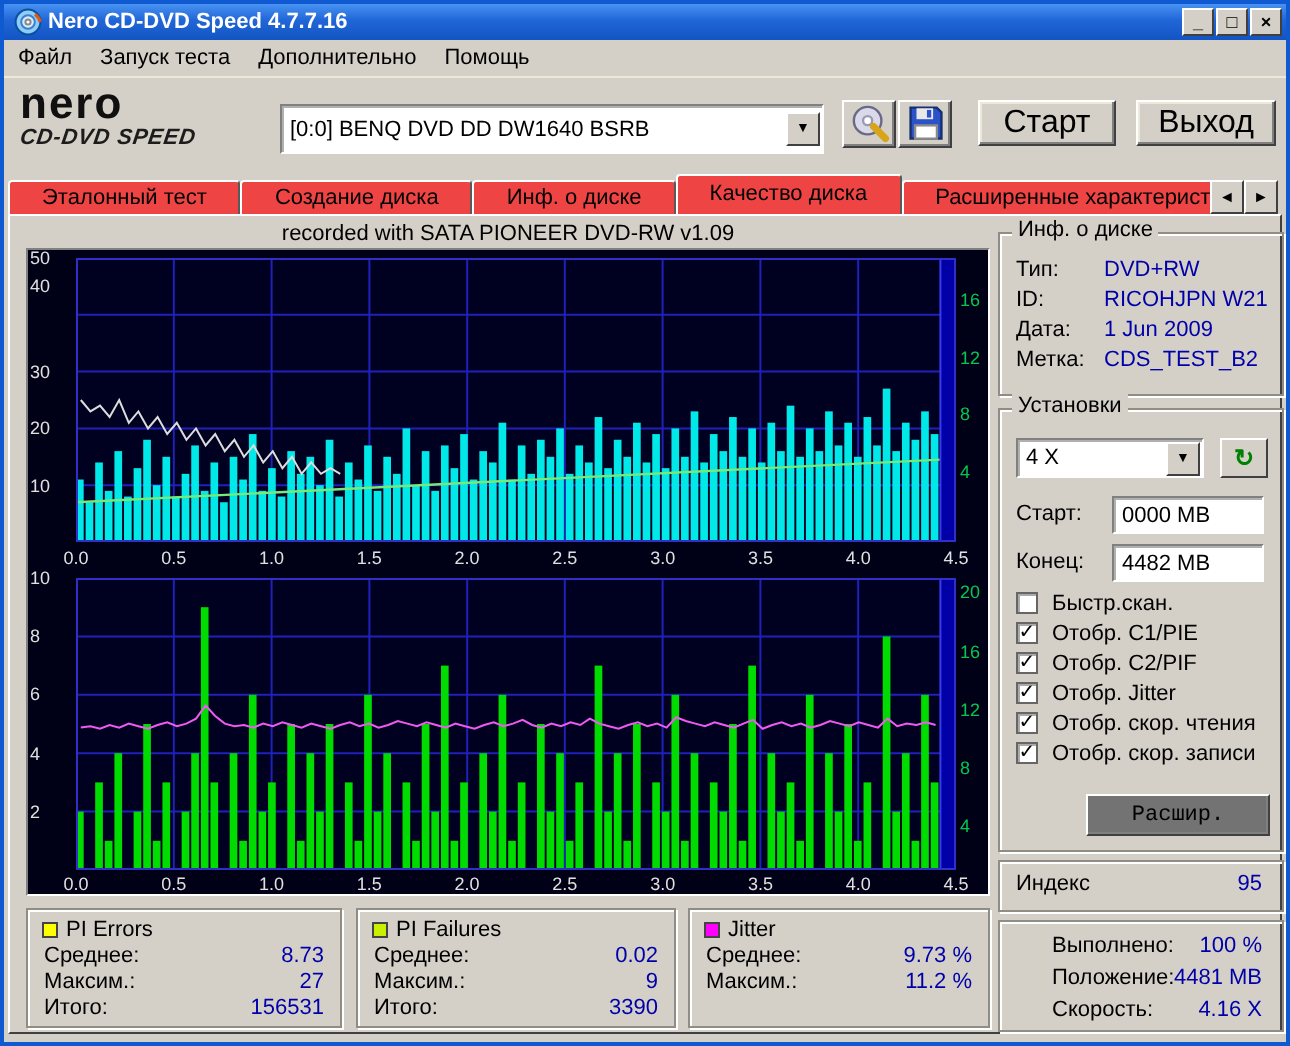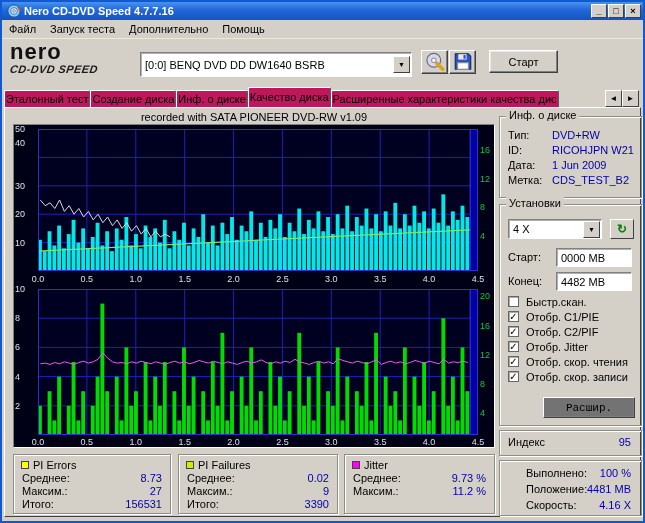--- a/index.html
+++ b/index.html
@@ -25,27 +25,27 @@
   .logo{position:absolute;left:8px;top:1px;width:128px;}
   .logo-nero{font-weight:bold;font-size:22px;line-height:23px;letter-spacing:1px;color:#101010;}
   .logo-sub{font-style:italic;font-weight:bold;font-size:11px;letter-spacing:.4px;color:#1c1c1c;transform:skewX(-8deg);transform-origin:left;}
   .combo{background:#fff;border:1px solid;border-color:#808080 #fff #fff #808080;display:flex;align-items:center;box-shadow:inset 1px 1px 0 #b0b0b0;}
   .drive-combo{position:absolute;left:138px;top:13px;width:272px;height:25px;}
   .combo-text{flex:1;padding-left:4px;white-space:nowrap;overflow:hidden;}
   .combo-arrow{width:17px;height:17px;margin-right:1px;background:#d4d0c8;border:1px solid;border-color:#fff #404040 #404040 #fff;font-size:7px;line-height:15px;text-align:center;flex:0 0 auto;}
   .icon-btn{position:absolute;top:11px;width:27px;height:24px;background:#d4d0c8;border:1px solid;border-color:#fff #404040 #404040 #fff;box-shadow:inset -1px -1px 0 #808080;padding:1px;}
   #btn-eject{left:419px;}
   #btn-save{left:447px;}
-  .push-btn{position:absolute;top:11px;height:23px;background:#d4d0c8;border:1px solid;border-color:#fff #404040 #404040 #fff;box-shadow:inset -1px -1px 0 #808080,inset 1px 1px 0 #ece9d8;font-size:11px;font-family:inherit;}
+  .push-btn{position:absolute;top:11px;height:23px;background:#d4d0c8;border:1px solid;border-color:#fff #404040 #404040 #fff;box-shadow:inset -1px -1px 0 #808080,inset 1px 1px 0 #ece9d8;font-size:16px;font-family:inherit;}
   #btn-start{left:487px;width:69px;}
   #btn-exit{left:566px;width:70px;}
 
   
   .tabsbar{position:absolute;left:2px;top:84px;right:38px;height:21px;overflow:hidden;white-space:nowrap;}
-  .tab{display:inline-block;height:17px;line-height:16px;padding:0 1px;margin-top:4px;background:#be185d;
+  .tab{display:inline-block;height:17px;line-height:16px;padding:0 16px;margin-top:4px;background:#ef4444;
     border:1px solid;border-color:#fff #5a5a5a #d4d0c8 #fff;border-bottom-width:0;border-radius:2px 2px 0 0;vertical-align:bottom;}
   .tab.active{height:20px;line-height:19px;margin-top:1px;position:relative;z-index:3;}
   .tab-scroll{position:absolute;right:4px;top:88px;z-index:4;}
   .tab-scroll button{width:17px;height:17px;font-size:8px;line-height:13px;background:#d4d0c8;border:1px solid;border-color:#fff #404040 #404040 #fff;padding:0;font-family:inherit;}
 
   
   .content{position:absolute;left:2px;top:105px;right:2px;bottom:4px;background:#d4d0c8;border:1px solid;border-color:#fff #404040 #404040 #fff;}
   .chart-header{position:absolute;left:8px;top:3px;width:482px;text-align:center;font-size:11px;}
   .chart-panel{position:absolute;left:8px;top:16px;width:482px;height:324px;background:#000016;border:1px solid;border-color:#808080 #fff #fff #808080;}
   .tick{position:absolute;font-size:9px;line-height:11px;}
@@ -145,20 +145,21 @@
     </button>
     <button class="icon-btn" id="btn-save">
       <svg width="20" height="19" viewBox="0 0 16 16">
         <path d="M1.5 1.5 h11 l2 2 v11 h-13 z" fill="#2b52c8" stroke="#15306e"></path>
         <rect x="4" y="1.8" width="7" height="4.6" fill="#e8e8e8"></rect>
         <rect x="8.4" y="2.5" width="1.8" height="3.2" fill="#2b52c8"></rect>
         <rect x="3.4" y="9" width="9.2" height="5.6" fill="#fff" stroke="#8a8a8a"></rect>
       </svg>
     </button>
     <button class="push-btn" id="btn-start">Старт</button>
+    <button class="push-btn" id="btn-exit">Выход</button>
   </div>
 
   <div class="tabsbar" id="tabsbar"><div class="tab">Эталонный тест</div><div class="tab">Создание диска</div><div class="tab">Инф. о диске</div><div class="tab active">Качество диска</div><div class="tab">Расширенные характеристики качества дис</div></div>
   <div class="tab-scroll">
     <button>◄</button><button>►</button>
   </div>
 
   <div class="content">
 
     <div class="chart-header">recorded with SATA   PIONEER DVD-RW   v1.09</div>

